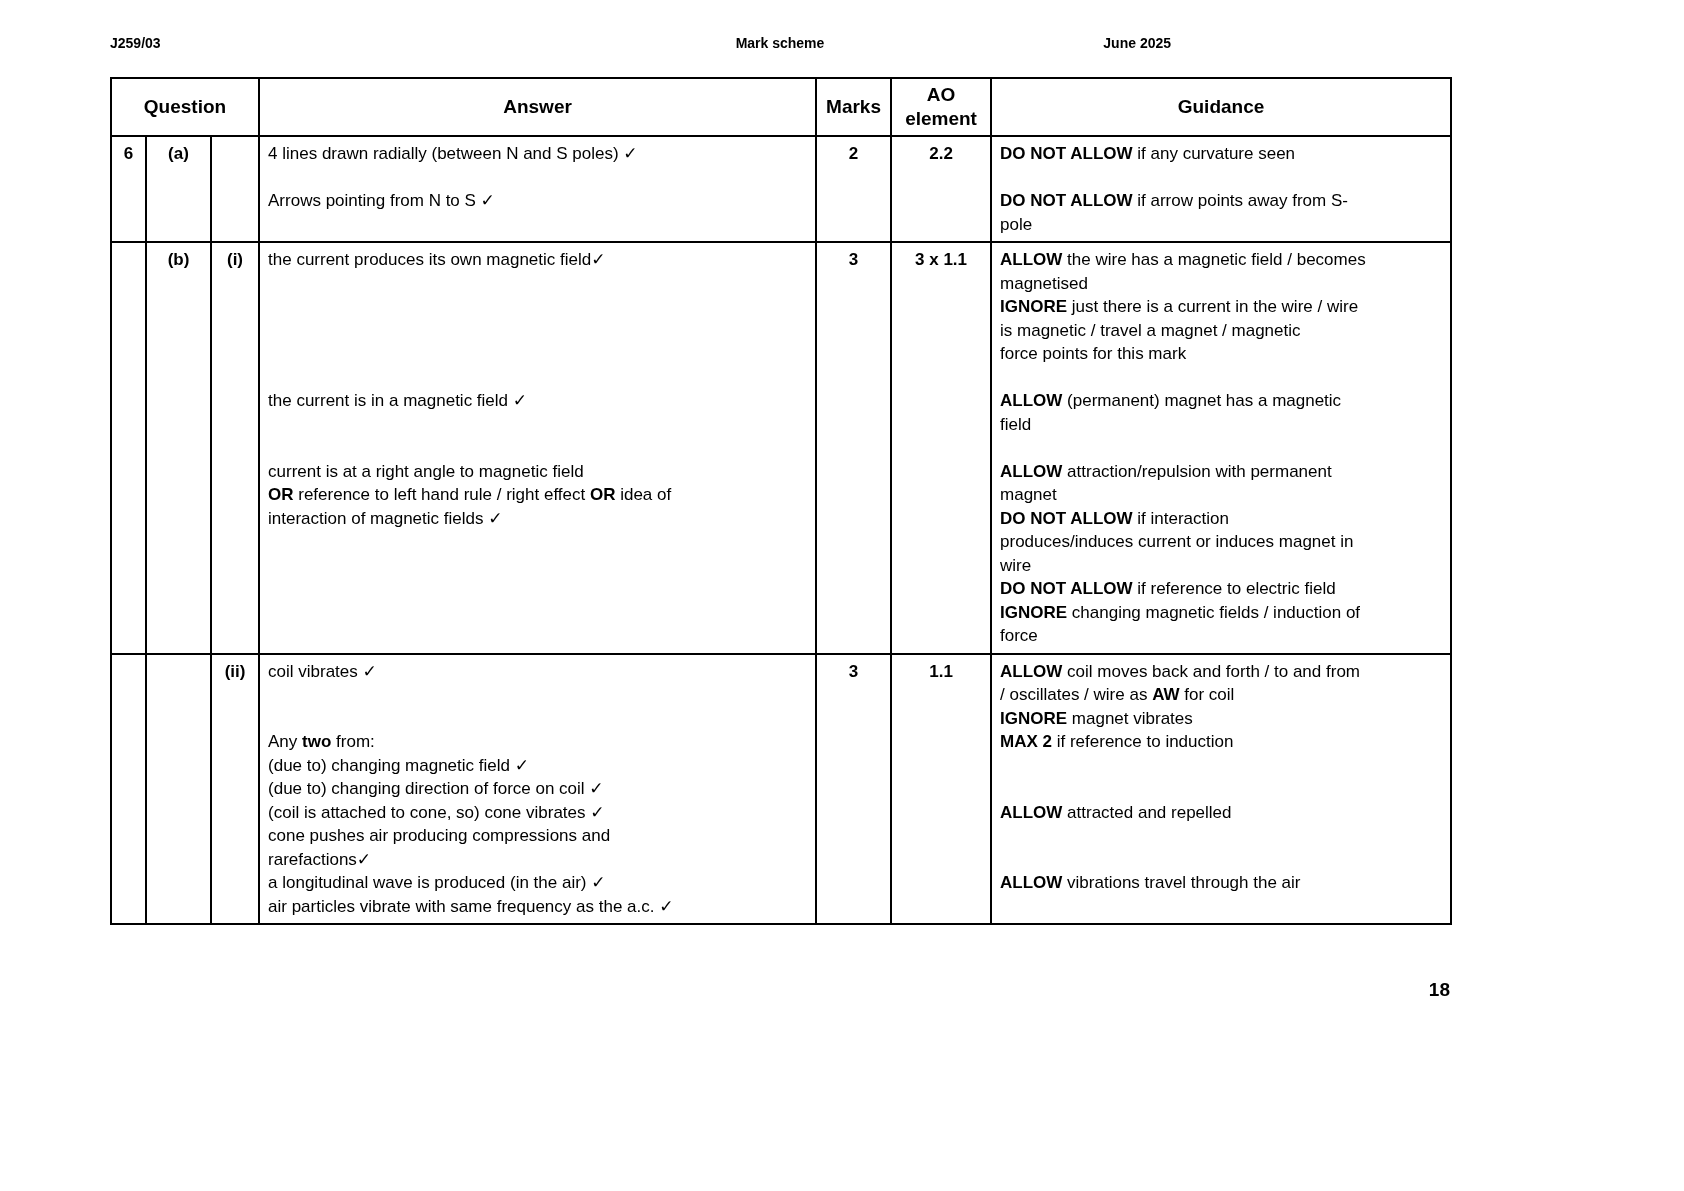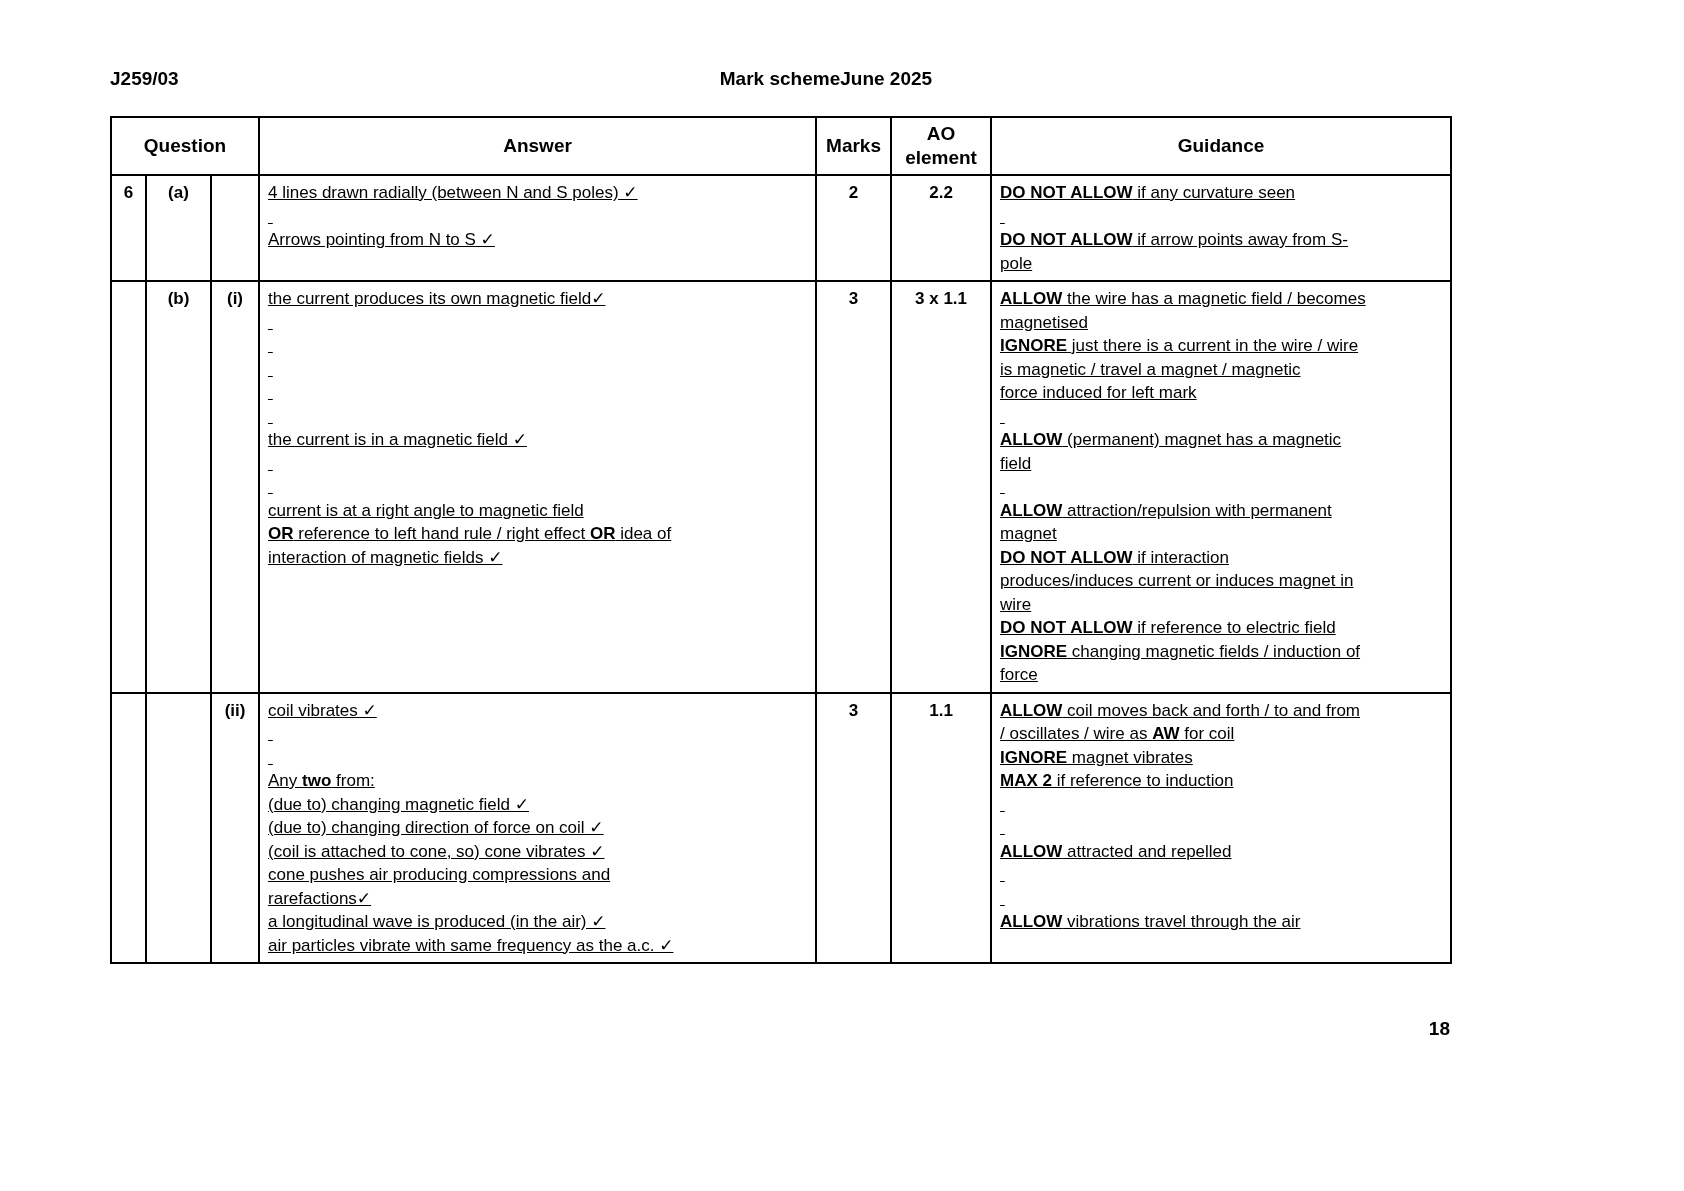--- a/index.html
+++ b/index.html
@@ -11,29 +11,29 @@
   .page {
     position: relative;
     width: 1684px;
     height: 1191px;
     background: #ffffff;
     overflow: hidden;
   }
   .doc-header {
     width: 1340px;
     margin-left: 110px;
-    padding-top: 68px;
+    padding-top: 35px;
     display: grid;
     grid-template-columns: 1fr auto 1fr;
-    font-size: 19px;
+    font-size: 14px;
     font-weight: bold;
   }
   .doc-header .left  { text-align: left; }
   .doc-header .mid   { text-align: left; }
-  .doc-header .right { text-align: left; }
+  .doc-header .right { text-align: center; }
 
   table.ms {
     border-collapse: collapse;
     table-layout: fixed;
     width: 1340px;
     margin: 26px 0 17px 110px;
   }
   table.ms th, table.ms td {
     border: 2px solid #000;
   }
@@ -53,21 +53,21 @@
     padding: 5px 2px;
     font-size: 17px;
     line-height: 23.5px;
   }
   td.body-cell {
     vertical-align: top;
     padding: 5px 8px;
     font-size: 17px;
     line-height: 23.5px;
   }
-  .line { min-height: 23.5px; text-decoration: underline; }
+  .line { min-height: 23.5px; }
   .page-number {
     width: 1340px;
     margin-left: 110px;
     margin-top: 54px;
     text-align: right;
     font-size: 19px;
     font-weight: bold;
   }
 </style>
 </head>
@@ -137,21 +137,21 @@
             <div class="line"><b>OR</b><span> reference to left hand rule / right effect </span><b>OR</b><span> idea of</span></div>
             <div class="line">interaction of magnetic fields ✓</div>
           </td>
           <td class="qcell">3</td>
           <td class="qcell">3 x 1.1</td>
           <td class="body-cell">
             <div class="line"><b>ALLOW</b><span> the wire has a magnetic field / becomes</span></div>
             <div class="line">magnetised</div>
             <div class="line"><b>IGNORE</b><span> just there is a current in the wire / wire</span></div>
             <div class="line">is magnetic / travel a magnet / magnetic</div>
-            <div class="line">force induced for left mark</div>
+            <div class="line">force points for this mark</div>
             <div class="line">&nbsp;</div>
             <div class="line"><b>ALLOW</b><span> (permanent) magnet has a magnetic</span></div>
             <div class="line">field</div>
             <div class="line">&nbsp;</div>
             <div class="line"><b>ALLOW</b><span> attraction/repulsion with permanent</span></div>
             <div class="line">magnet</div>
             <div class="line"><b>DO NOT ALLOW</b><span> if interaction</span></div>
             <div class="line">produces/induces current or induces magnet in</div>
             <div class="line">wire</div>
             <div class="line"><b>DO NOT ALLOW</b><span> if reference to electric field</span></div>

